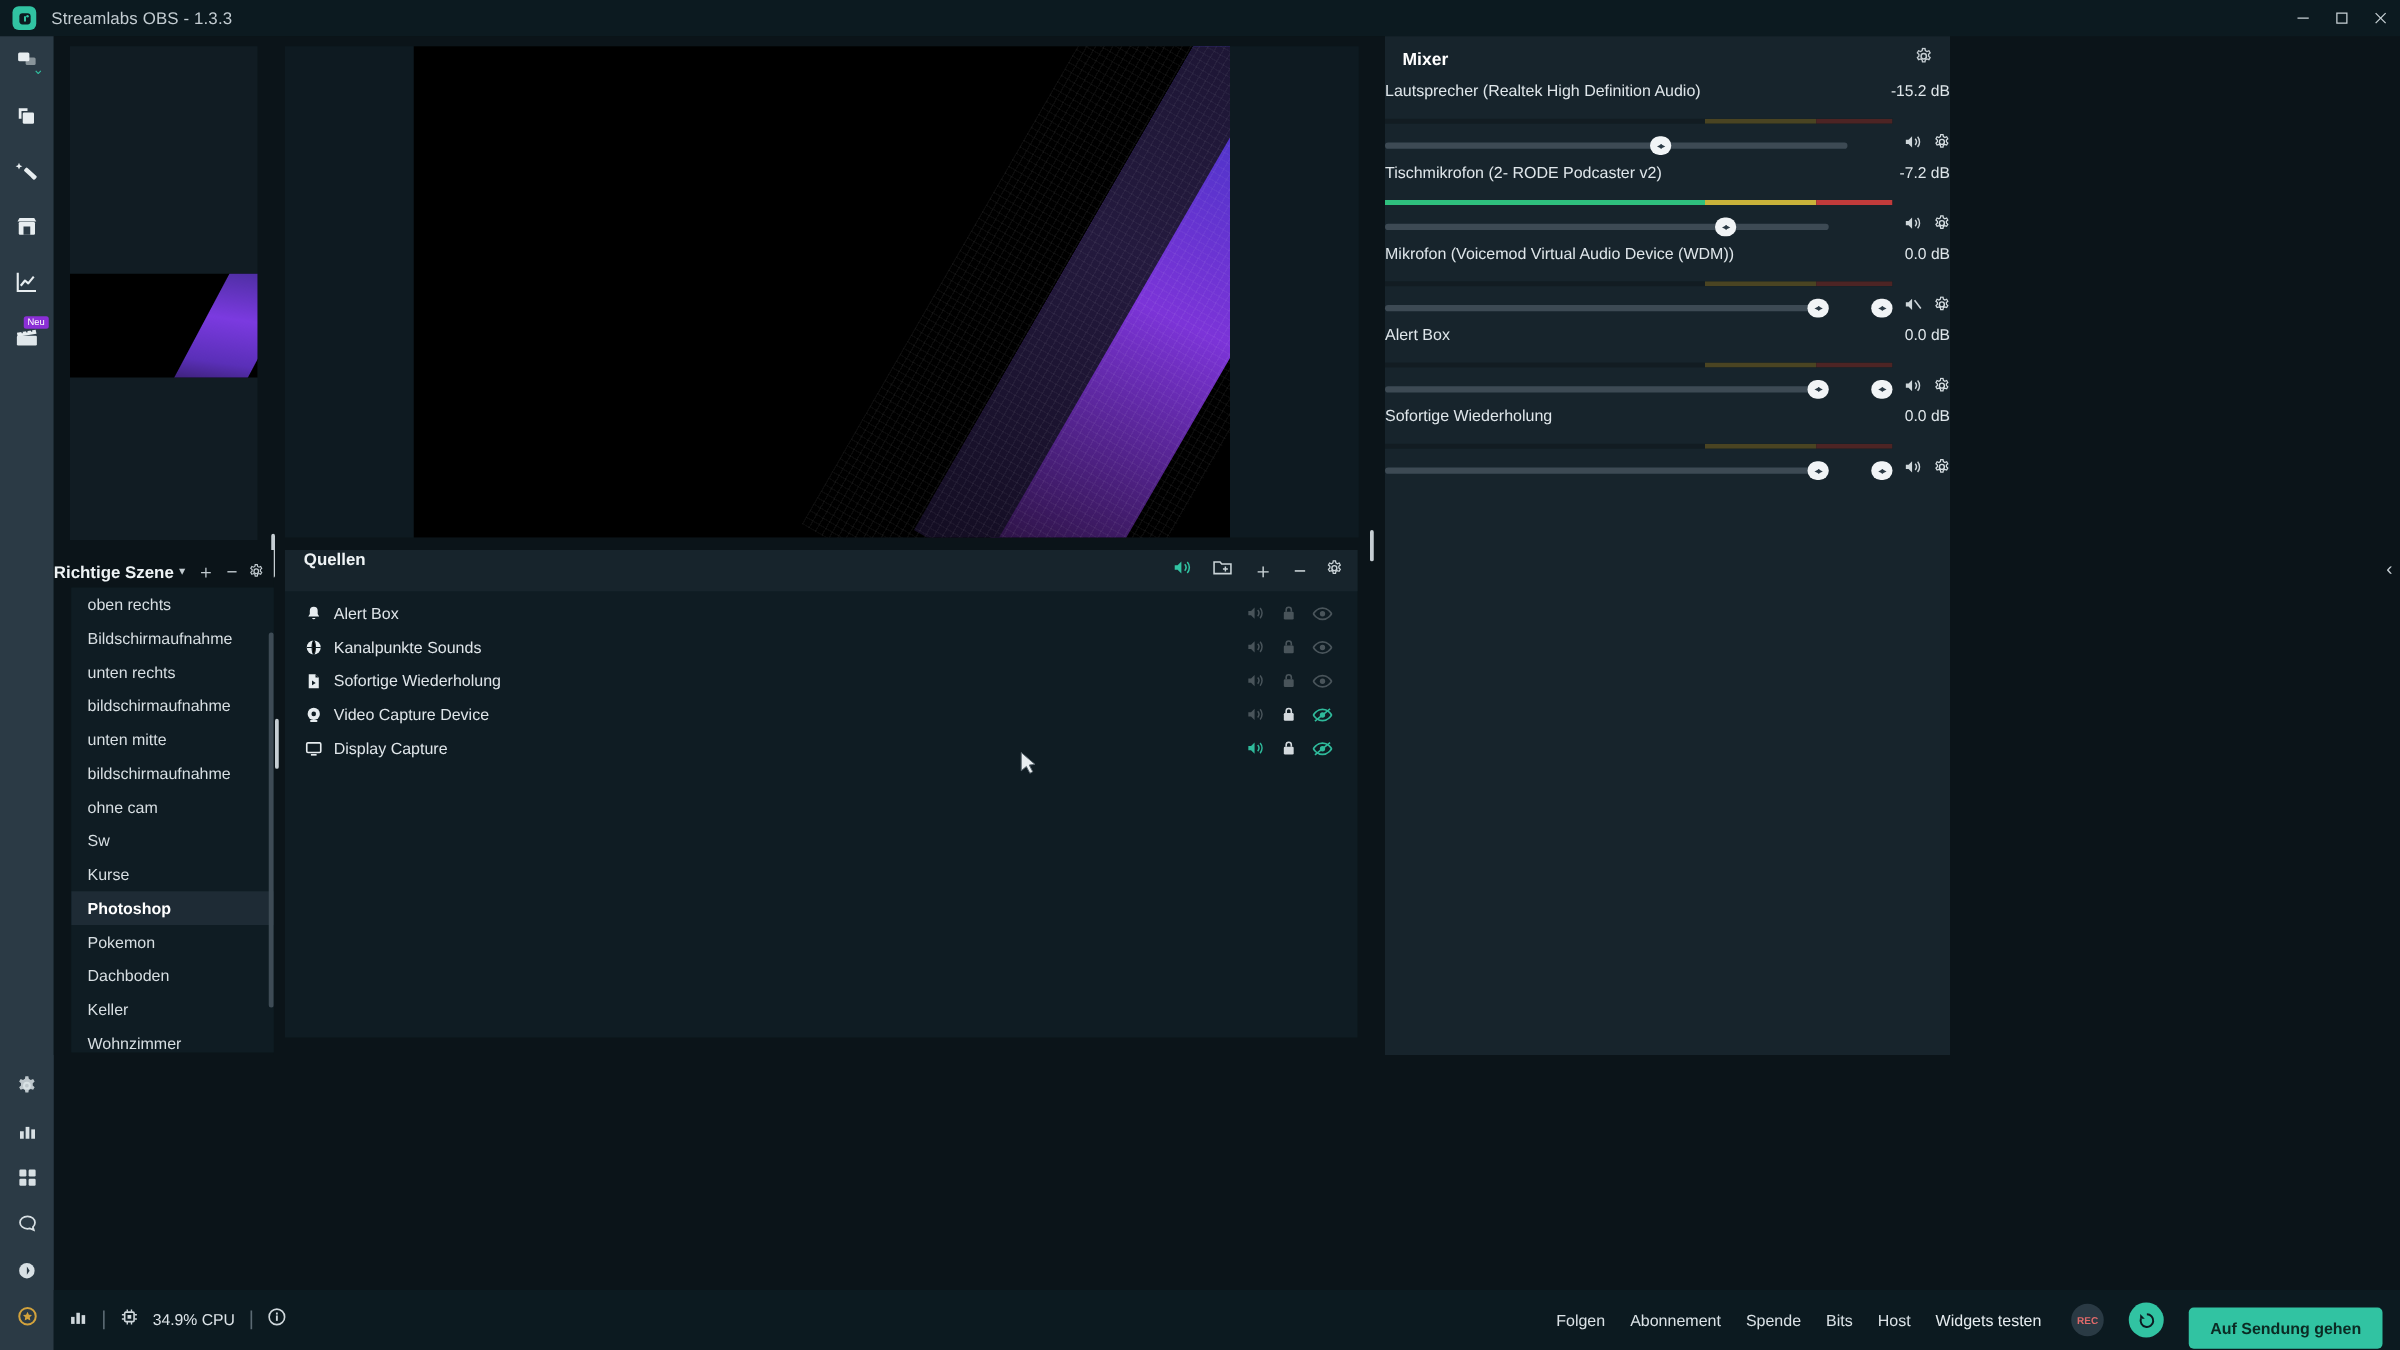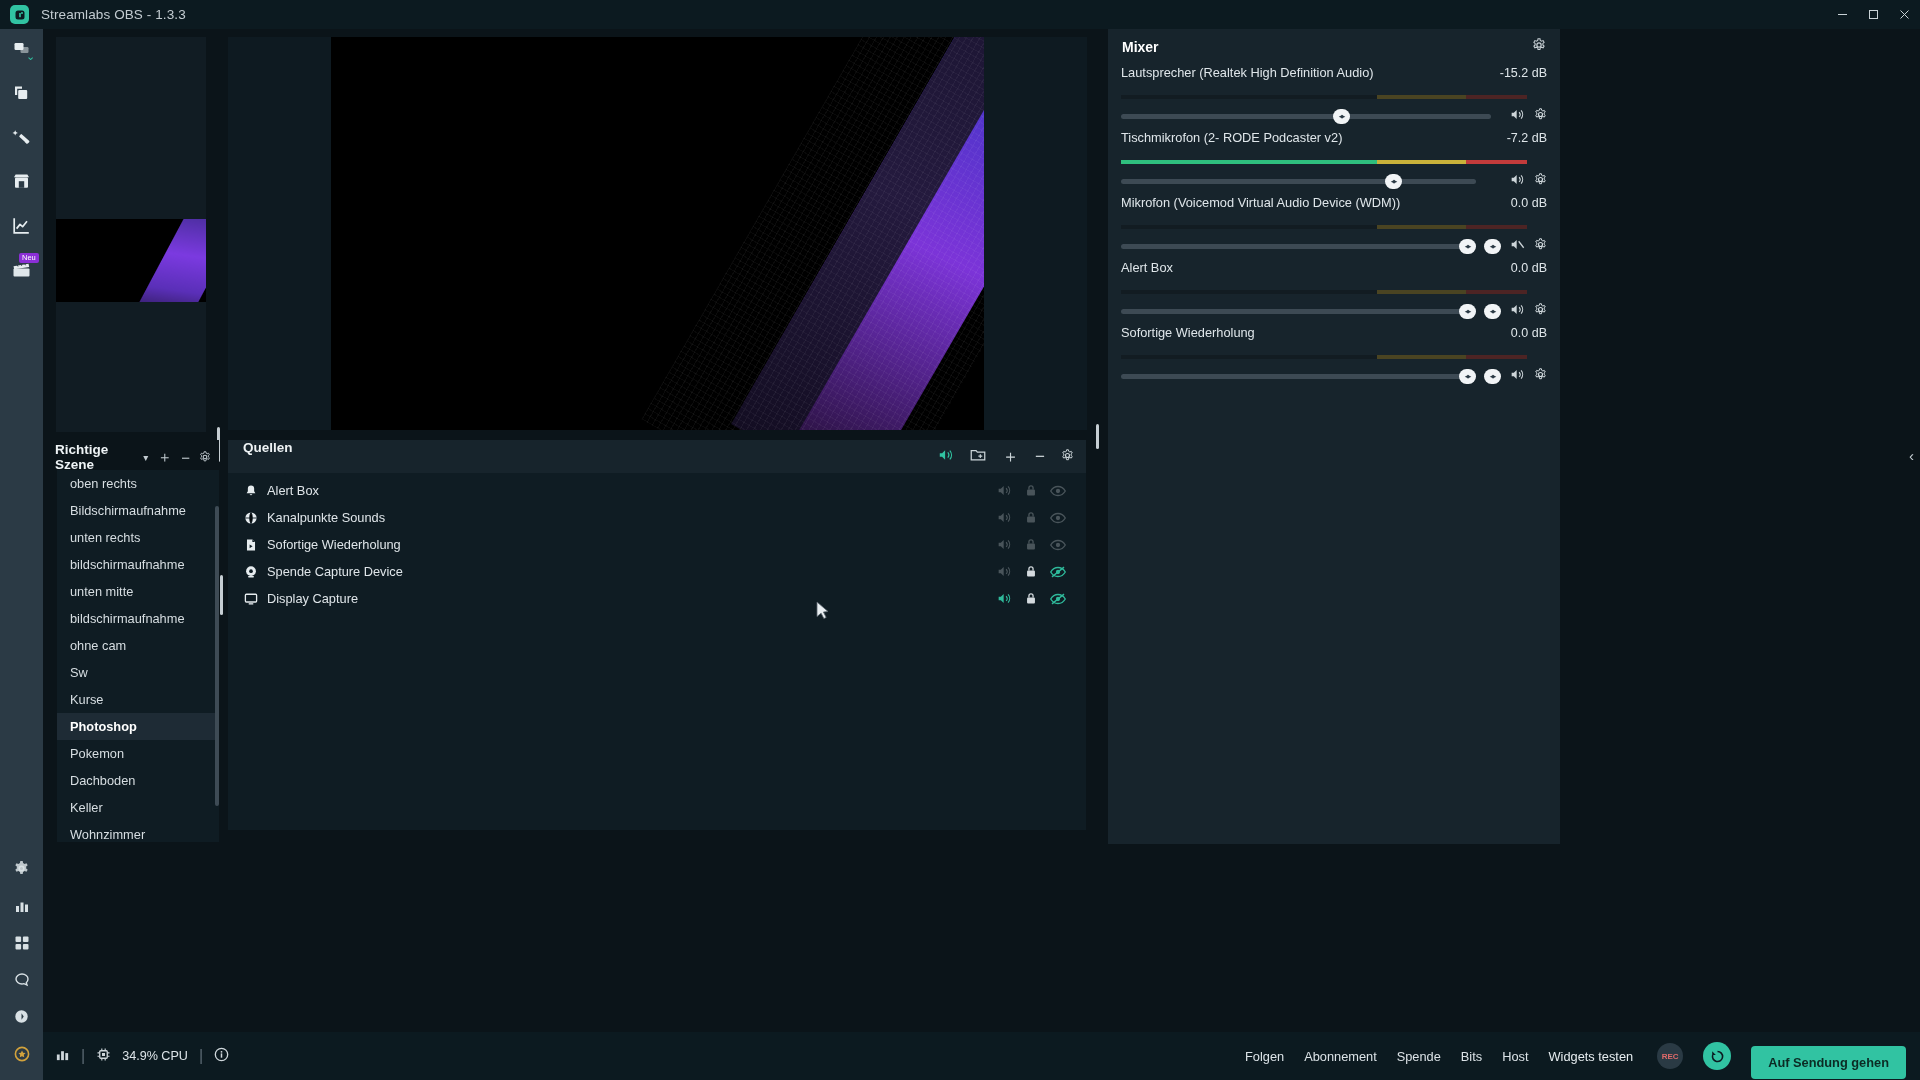--- a/index.html
+++ b/index.html
@@ -105,21 +105,21 @@
   .vhandle {
     position: absolute; width: 3px; border-radius: 2px; background: #c6ced3;
   }
 
   
   .scenes {
     position: absolute; left: 43px; top: 440px; width: 176px; height: 404px;
     background: #0b1419;
   }
   .panel-head {
-    display: flex; align-items: center; height: 34px; padding-left: 12px;
+    display: flex; align-items: center; height: 34px; 
   }
   .panel-title { font-size: 13.5px; font-weight: bold; color: #eef3f5; }
   .scene-head-icons { margin-left: auto; display: flex; align-items: center; gap: 9px; padding-right: 8px; color: #c2cbd0; }
   .scene-head-icons span { display: flex; align-items: center; justify-content: center; }
   .scene-list {
     position: absolute; left: 14px; top: 30px; width: 162px; height: 372px;
     overflow: hidden; background: #0f1c23;
   }
   .scene-item {
     height: 27px; display: flex; align-items: center;
@@ -161,21 +161,21 @@
   .source-actions span.green { color: #31c3a2; opacity: .95; }
 
   
   .mixer {
     position: absolute; left: 1108px; top: 29px; width: 452px; height: 815px;
     background: #17242c;
   }
   .mixer-head { display: flex; align-items: center; height: 36px; padding: 0 14px; }
   .mixer-title { font-size: 14px; font-weight: bold; color: #fff; }
   .mixer-gear { margin-left: auto; color: #c6ced3; }
-  .mix-ch { padding: 0 13px; margin-bottom: 6px; }
+  .mix-ch { padding: 0 0; margin-bottom: 6px; }
   .mix-ch-top { display: flex; align-items: baseline; height: 24px; }
   .mix-name { font-size: 12.8px; color: #dfe6ea; }
   .mix-db { margin-left: auto; font-size: 12.5px; color: #dfe6ea; }
   .meter {
     position: relative; height: 4px; margin-top: 6px; width: 406px;
     background: #121c22; overflow: hidden;
   }
   .meter .seg-g { position: absolute; left:0; top:0; height:4px; background:#2fbf7e; }
   .meter .seg-y { position: absolute; top:0; height:4px; background:#c9b23a; }
   .meter .seg-r { position: absolute; top:0; height:4px; background:#c23b3b; }
@@ -571,21 +571,21 @@
           </span>
         </div>
         <div class="source-row">
           <span class="s-icon">
             <svg width="14" height="14" viewBox="0 0 16 16">
               <circle cx="8" cy="7" r="5.6" fill="#e6ecef"></circle>
               <circle cx="8" cy="7" r="2.1" fill="#0f1c23"></circle>
               <rect x="4.6" y="12.6" width="6.8" height="1.8" rx=".9" fill="#e6ecef"></rect>
             </svg>
           </span>
-          <span class="s-label">Spende Capture Device</span>
+          <span class="s-label">Video Capture Device</span>
           <span class="source-actions">
             <span class="">
               <svg width="15" height="13" viewBox="0 0 18 15">
                 <path d="M2 5.5h2.6L8 2.2v10.6L4.6 9.5H2z" fill="currentColor"></path>
                 <path d="M11 4.6a4.4 4.4 0 010 5.8M13.3 2.6a7.4 7.4 0 010 9.8" stroke="currentColor" stroke-width="1.4" fill="none"></path>
               </svg>
             </span>
             <span class="on">
               <svg width="12" height="13" viewBox="0 0 14 15">
                 <rect x="2.4" y="6.2" width="9.2" height="7.2" rx="1.2" fill="currentColor"></rect>

